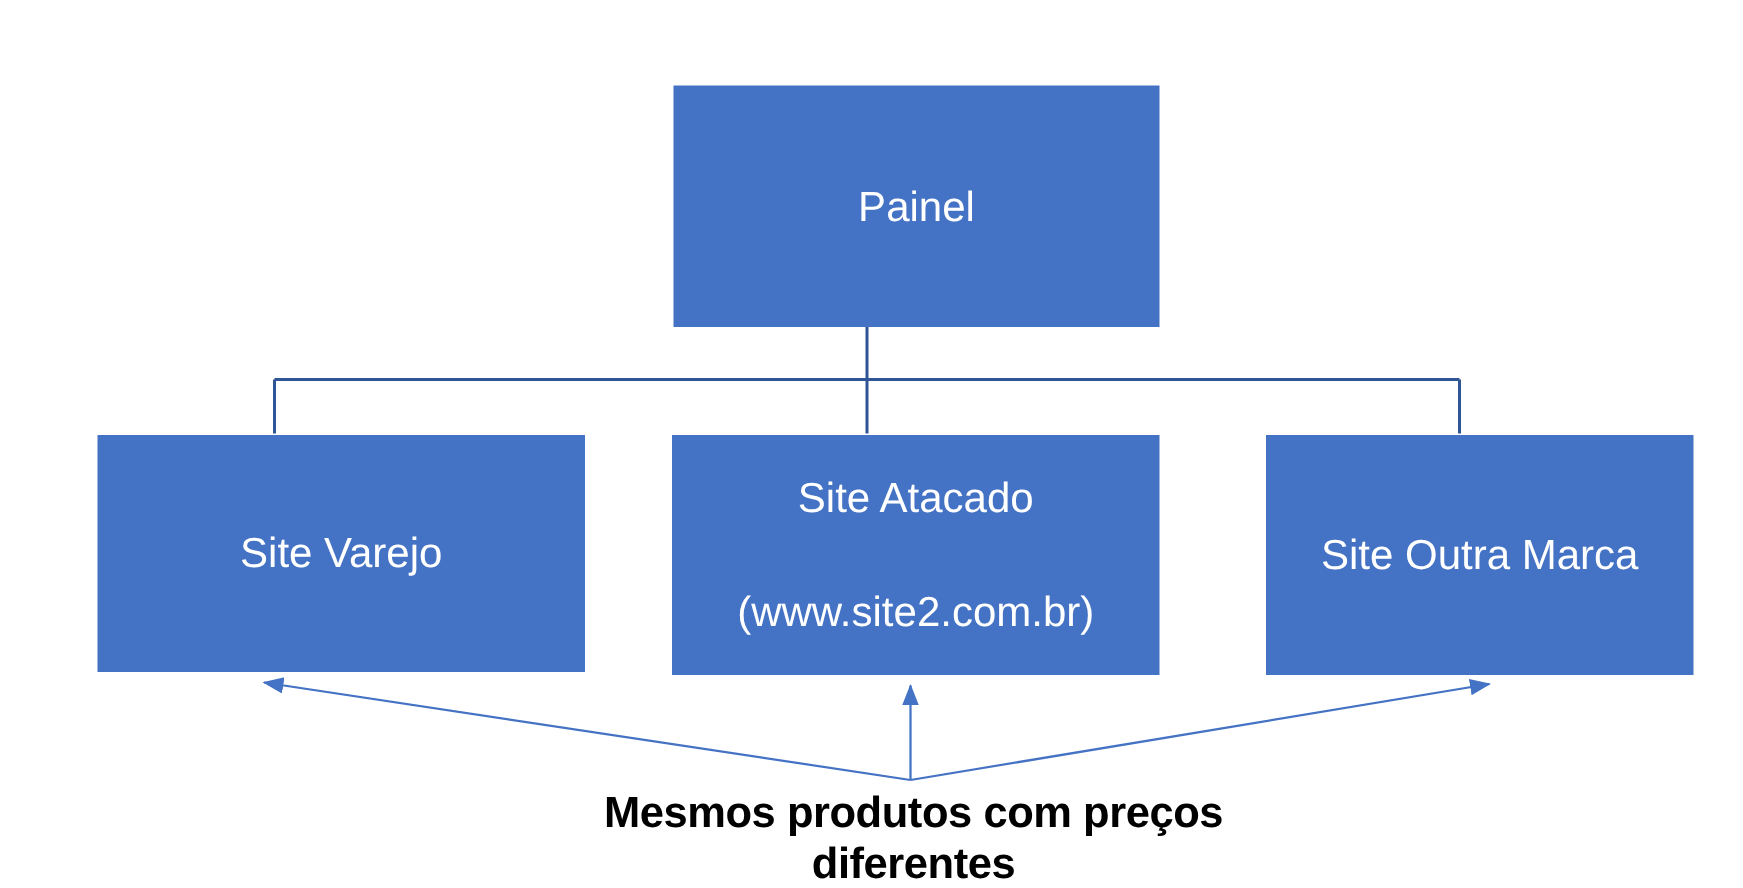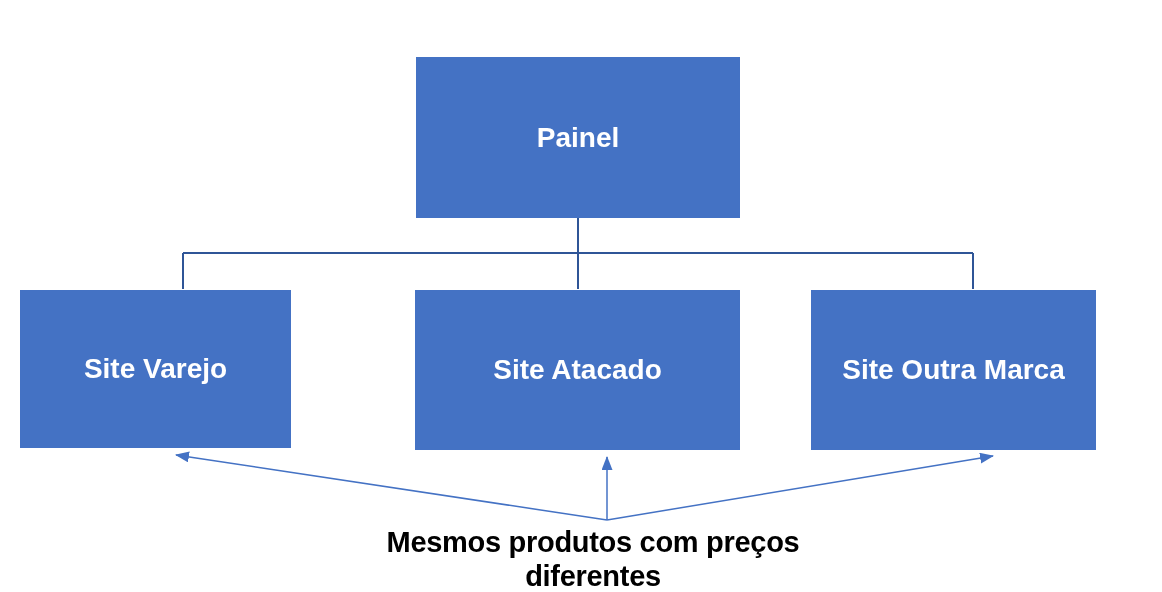--- a/index.html
+++ b/index.html
@@ -44,29 +44,30 @@
   .node{
     position:absolute;
     background:var(--box-fill);
     color:var(--box-text);
     display:flex;
     flex-direction:column;
     align-items:center;
     justify-content:center;
     font-size:28px;
     line-height:40px;
-    font-weight:700;
+    font-weight:400;
+    margin-left:33px;
   }
   .node-root{left:416px;top:57px;width:324px;height:161px;}
-  .node-site1{left:20px;top:290px;width:271px;height:158px;}
+  .node-site1{left:32px;top:290px;width:325px;height:158px;}
   .node-site2{left:415px;top:290px;width:325px;height:160px;gap:36px;}
   .node-site3{left:811px;top:290px;width:285px;height:160px;}
   .caption{
     position:absolute;
-    left:318px;
+    left:334px;
     top:525px;
     width:550px;
     text-align:center;
     font-size:29px;
     line-height:34px;
     font-weight:700;
     color:var(--caption-text);
     letter-spacing:-0.3px;
   }
 </style>
@@ -92,20 +93,21 @@
   <div class="node node-root">
     <span>Painel</span>
   </div>
 
   <div class="node node-site1">
     <span>Site Varejo</span>
   </div>
 
   <div class="node node-site2">
     <span>Site Atacado</span>
+    <span>(www.site2.com.br)</span>
   </div>
 
   <div class="node node-site3">
     <span>Site Outra Marca</span>
   </div>
 
   <div class="caption">Mesmos produtos com preços diferentes</div>
 
 </div>
 

